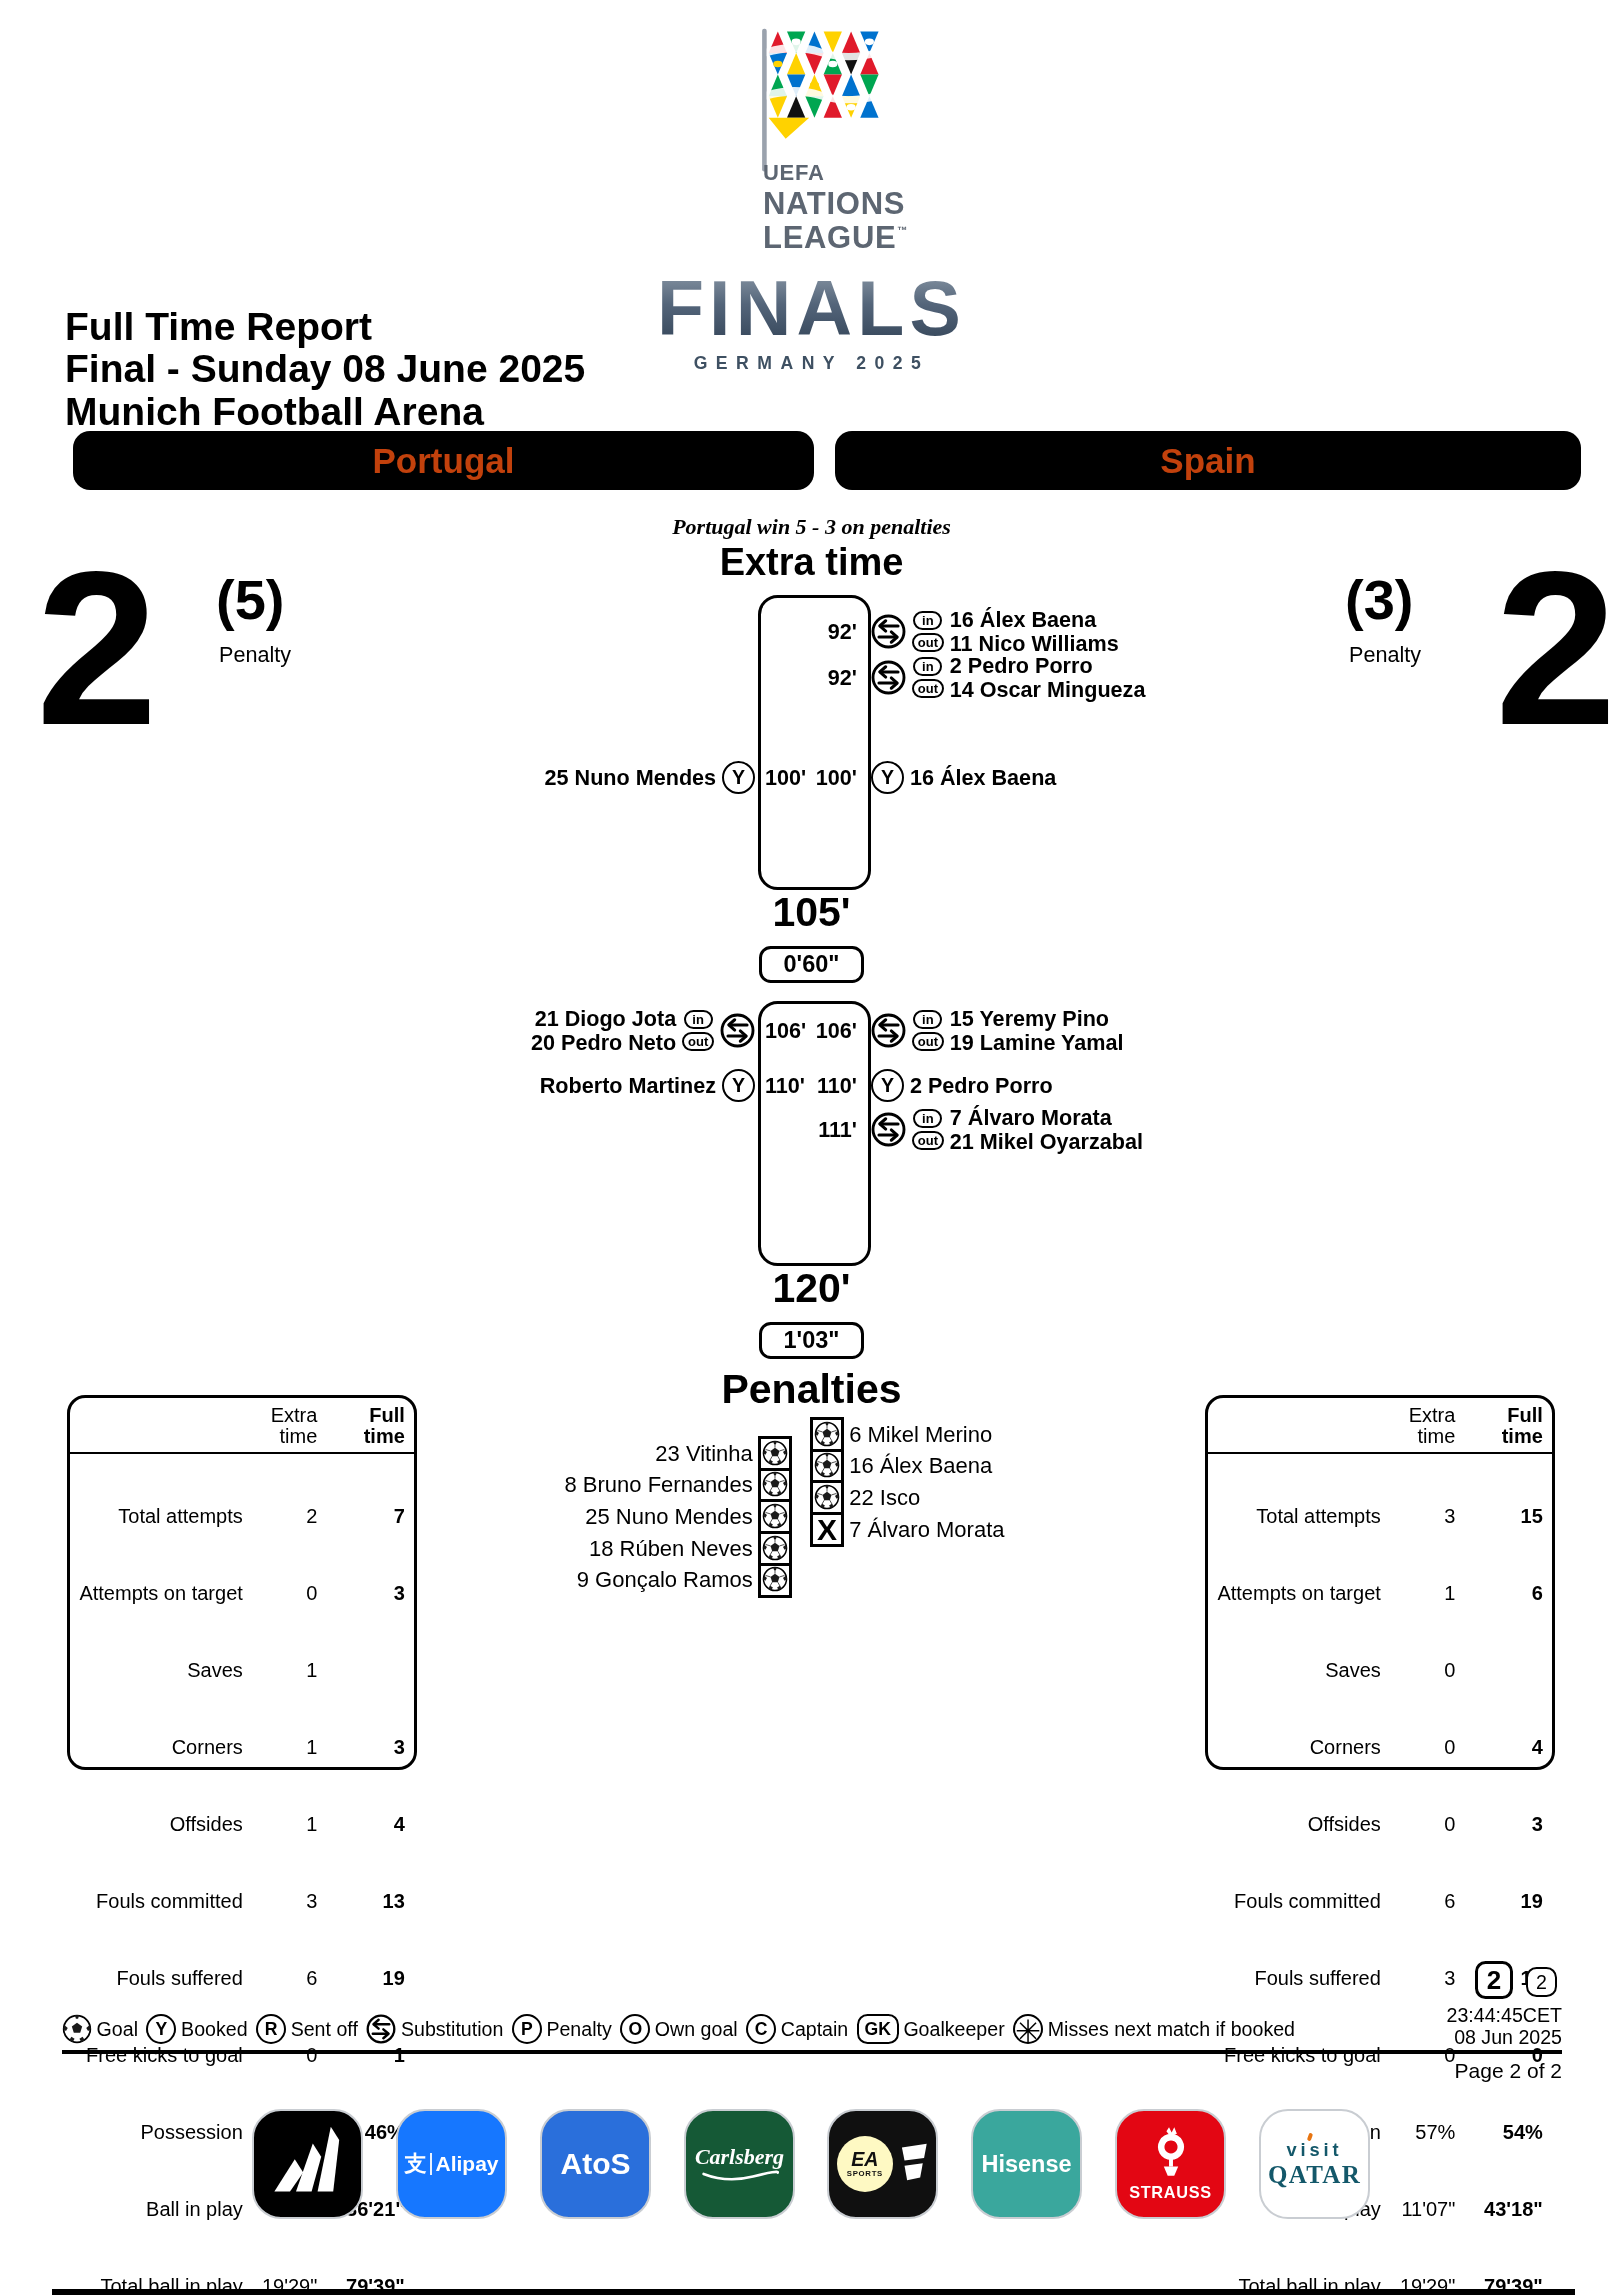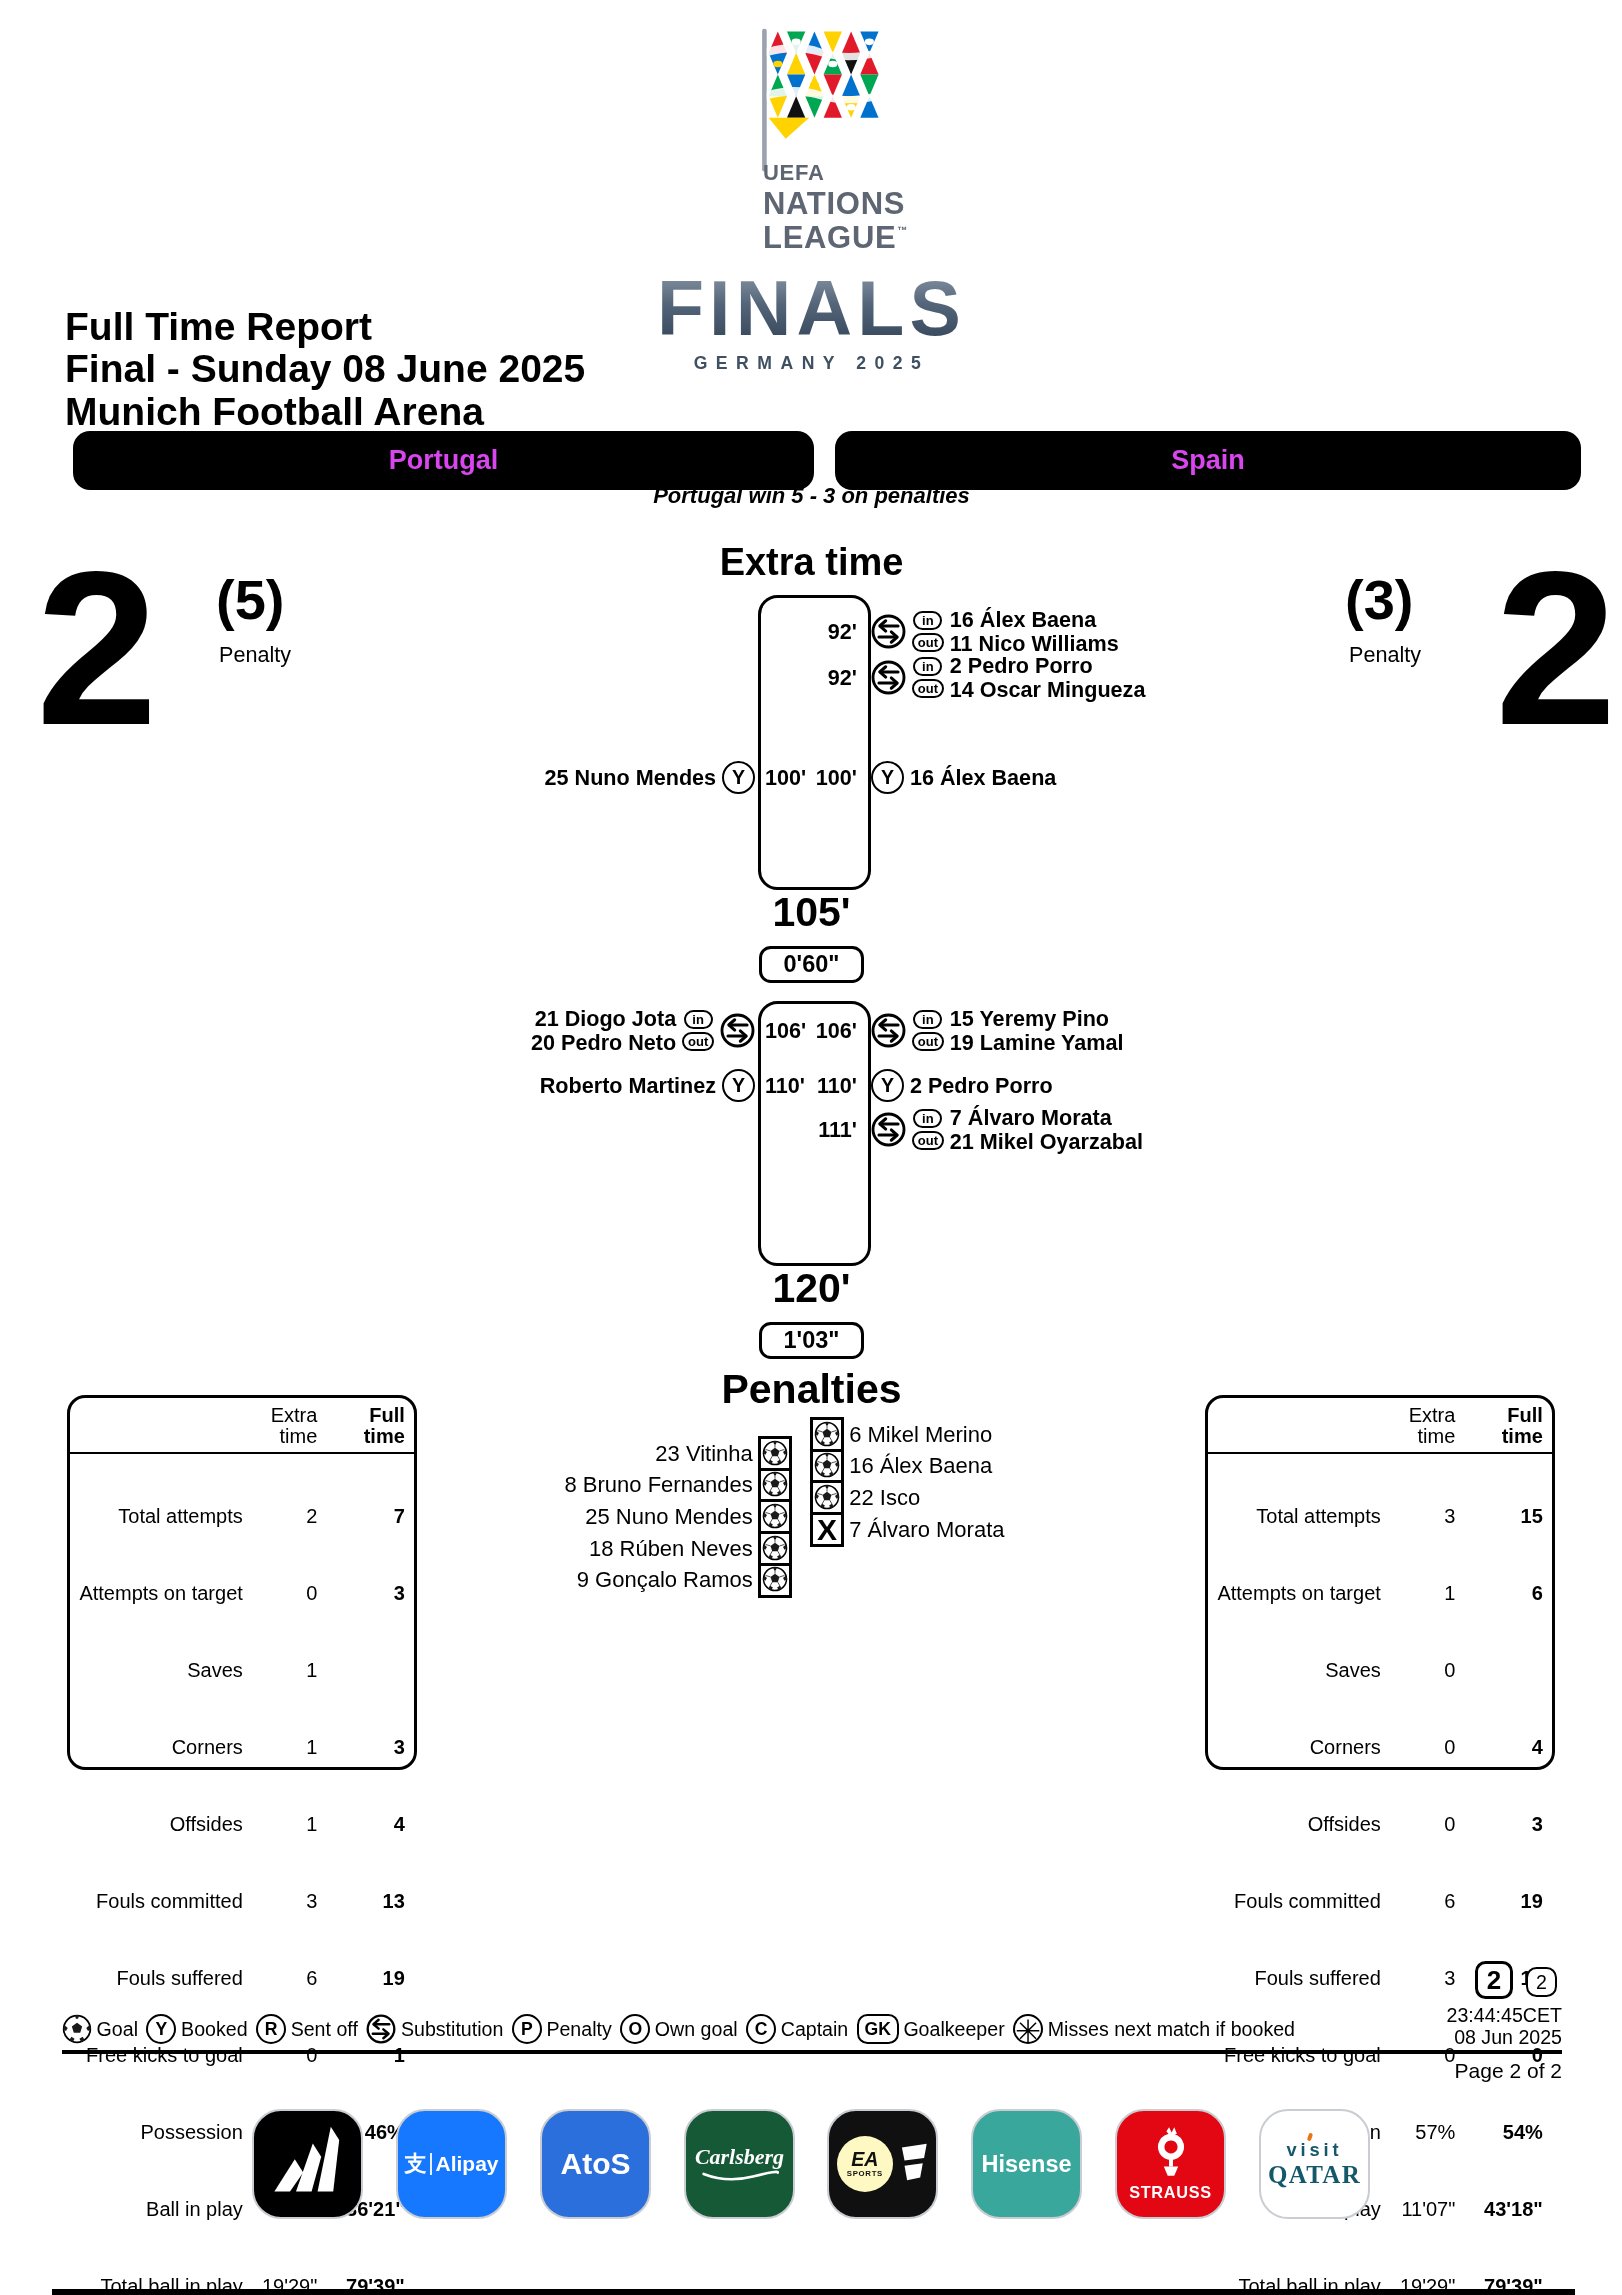--- a/index.html
+++ b/index.html
@@ -11,21 +11,21 @@
   
   .uefa-word{color:#5d6672;font-weight:bold;letter-spacing:0.7px;line-height:1;}
   .finals{font-weight:bold;letter-spacing:5.2px;
           background:linear-gradient(180deg,#93a0ad 0%,#54657a 45%,#2e3f52 100%);
           -webkit-background-clip:text;background-clip:text;color:transparent;}
   .germany{color:#3e5062;font-weight:bold;letter-spacing:8.5px;}
 
   .title-line{font-size:39px;font-weight:bold;line-height:42px;}
 
   .team-bar{background:#000;border-radius:17px;height:59px;display:flex;align-items:center;justify-content:center;}
-  .team-bar span{color:#d946ef;font-size:27px;font-weight:bold;}
+  .team-bar span{color:#c2410c;font-size:35px;font-weight:bold;}
 
   .note{font-size:22px;font-weight:bold;font-style:italic;text-align:center;width:100%;}
 
   .bigscore{font-size:219px;line-height:163px;font-weight:bold;}
   .shootout{font-size:56px;font-weight:bold;}
   .pen-lab{font-size:21.6px;text-align:center;width:118px;}
 
   .sec-head{font-size:39px;font-weight:bold;text-align:center;width:100%;}
 
   .tl-box{border:3.3px solid #000;border-radius:19.6px;background:#fff;}
@@ -162,21 +162,21 @@
   <div class="abs title-line" style="left:65px;top:306px;">Full Time Report</div>
   <div class="abs title-line" style="left:65px;top:348px;">Final - Sunday 08 June 2025</div>
   <div class="abs title-line" style="left:65px;top:391px;">Munich Football Arena</div>
 
   <div class="abs team-bar" style="left:73px;top:431px;width:741px;">
     <span>Portugal</span>
   </div>
   <div class="abs team-bar" style="left:835px;top:431px;width:746px;">
     <span>Spain</span>
   </div>
-  <div class="abs note" style="left:0;top:483px;">Portugal win 5 - 3 on penalties</div>
+  <div class="abs note" style="left:0;top:514px;font-family:Liberation Serif, serif;">Portugal win 5 - 3 on penalties</div>
 
   <div class="abs bigscore" style="left:36px;top:567px;">2</div>
   <div class="abs shootout" style="left:216px;top:567px;">(5)</div>
   <div class="abs pen-lab" style="left:196px;top:642px;">Penalty</div>
   <div class="abs shootout" style="left:1345px;top:567px;">(3)</div>
   <div class="abs pen-lab" style="left:1326px;top:642px;">Penalty</div>
   <div class="abs bigscore" style="left:1495px;top:567px;">2</div>
 
   <div class="abs sec-head" style="left:0;top:541px;font-size:38px;">Extra time</div>
 

